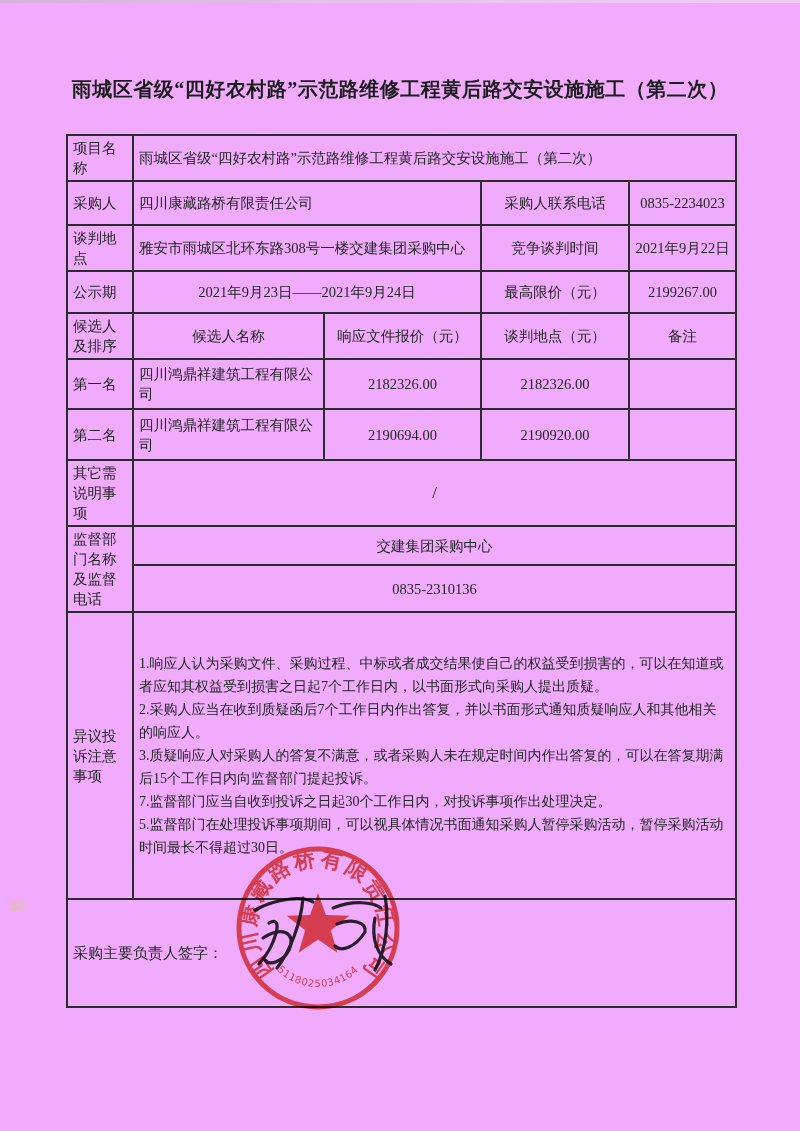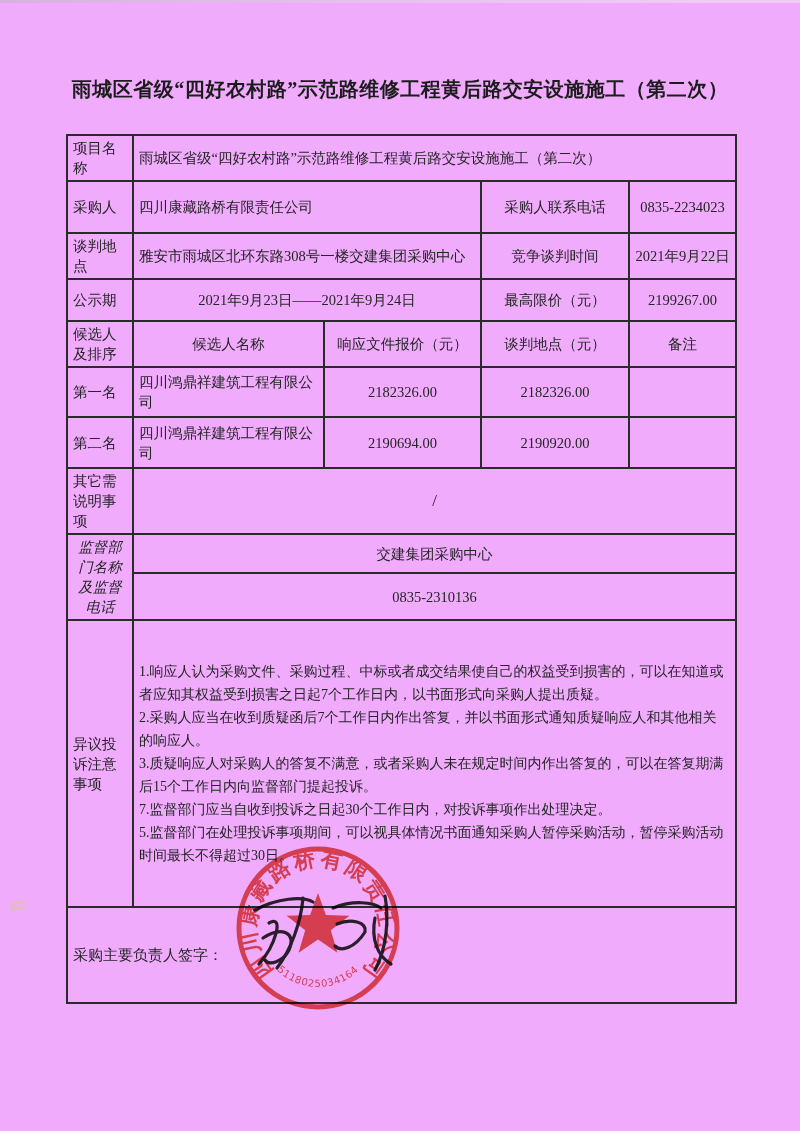--- a/index.html
+++ b/index.html
@@ -31,26 +31,26 @@
     font-size:14.5px;color:#252525;
   }
   table.result td{
     border:2px solid #2b2b2b;
     padding:2px 5px;
     vertical-align:middle;
     word-break:break-all;
     line-height:20px;
   }
   td.lab{ text-align:left; }
-  td.lab-c{ text-align:center; padding:2px 3px;font-style:italic; }
+  td.lab-c{ text-align:left; padding:2px 3px; }
   td.val-l{ text-align:left; padding-left:7px; }
   td.val-c{ text-align:center; }
-  tr.r1{height:34px;} tr.r2{height:52px;} tr.r3{height:45px;} tr.r4{height:42px;}
+  tr.r1{height:34px;} tr.r2{height:44px;} tr.r3{height:45px;} tr.r4{height:42px;}
   tr.r5{height:45px;} tr.r6{height:50px;padding-left:20px;} tr.r7{height:51px;} tr.r8{height:44px;}
-  tr.r9a{height:36px;} tr.r9b{height:43px;} tr.r10{height:287px;} tr.r11{height:96px;}
+  tr.r9a{height:36px;} tr.r9b{height:43px;} tr.r10{height:287px;} tr.r11{height:108px;}
   td.objection-body{ padding:8px 10px;border-radius:10px; }
   td.objection-body .item{ text-align:left; font-size:14px; line-height:23px; }
   td.slash-cell{ text-align:center; font-size:17px; }
   td.sign-cell{ text-align:left; padding-left:8px; font-size:15px; }
   .seal{
     position:absolute;left:225px;top:838px;width:200px;height:200px;
     mix-blend-mode:multiply;
     pointer-events:none;
   }
   .artifact{

